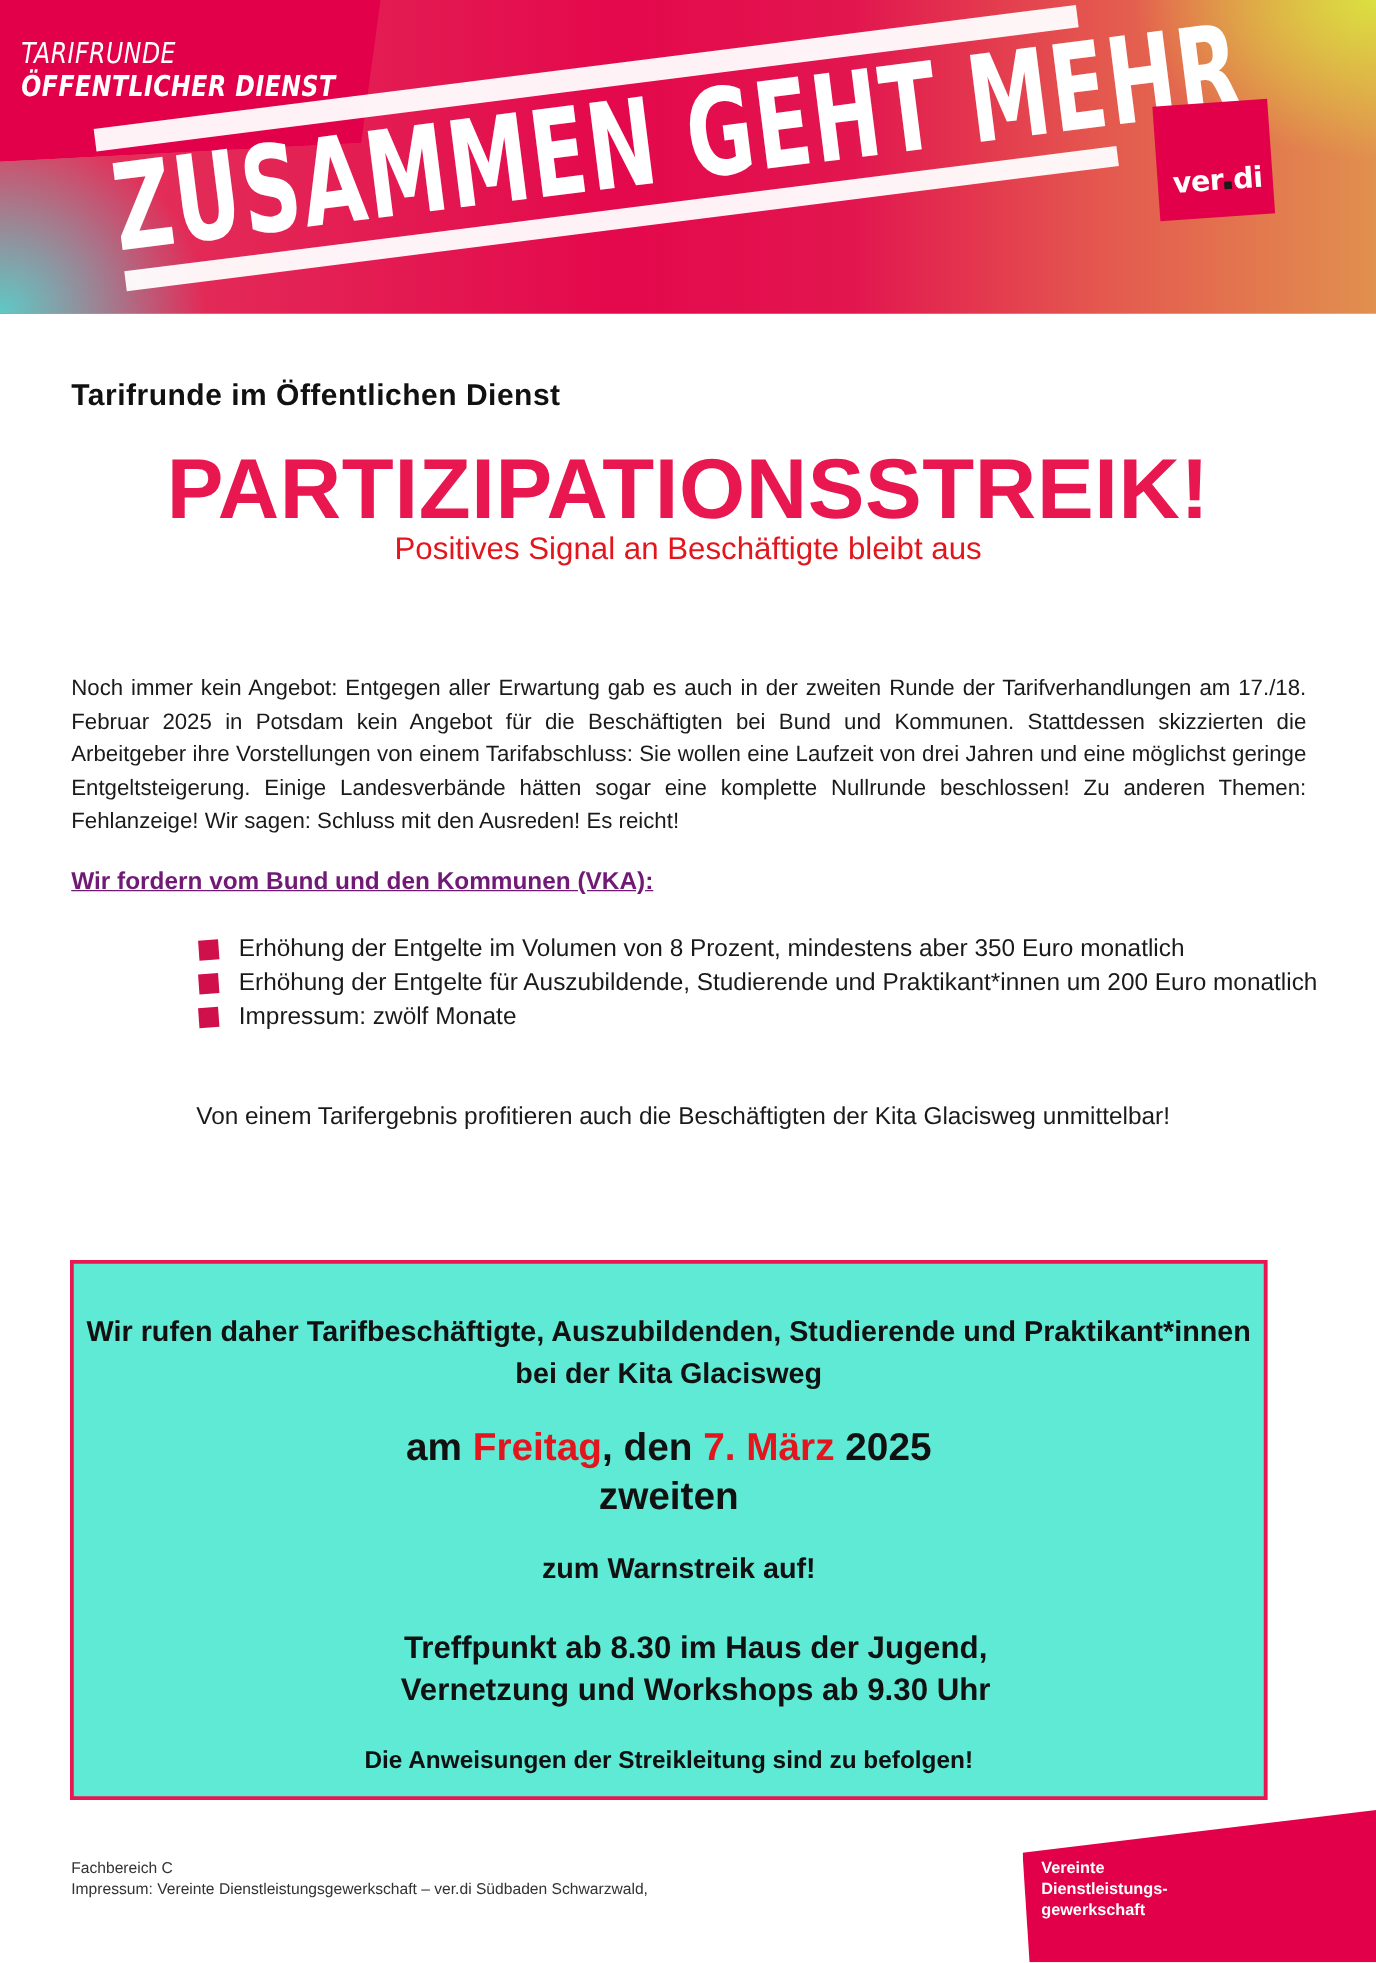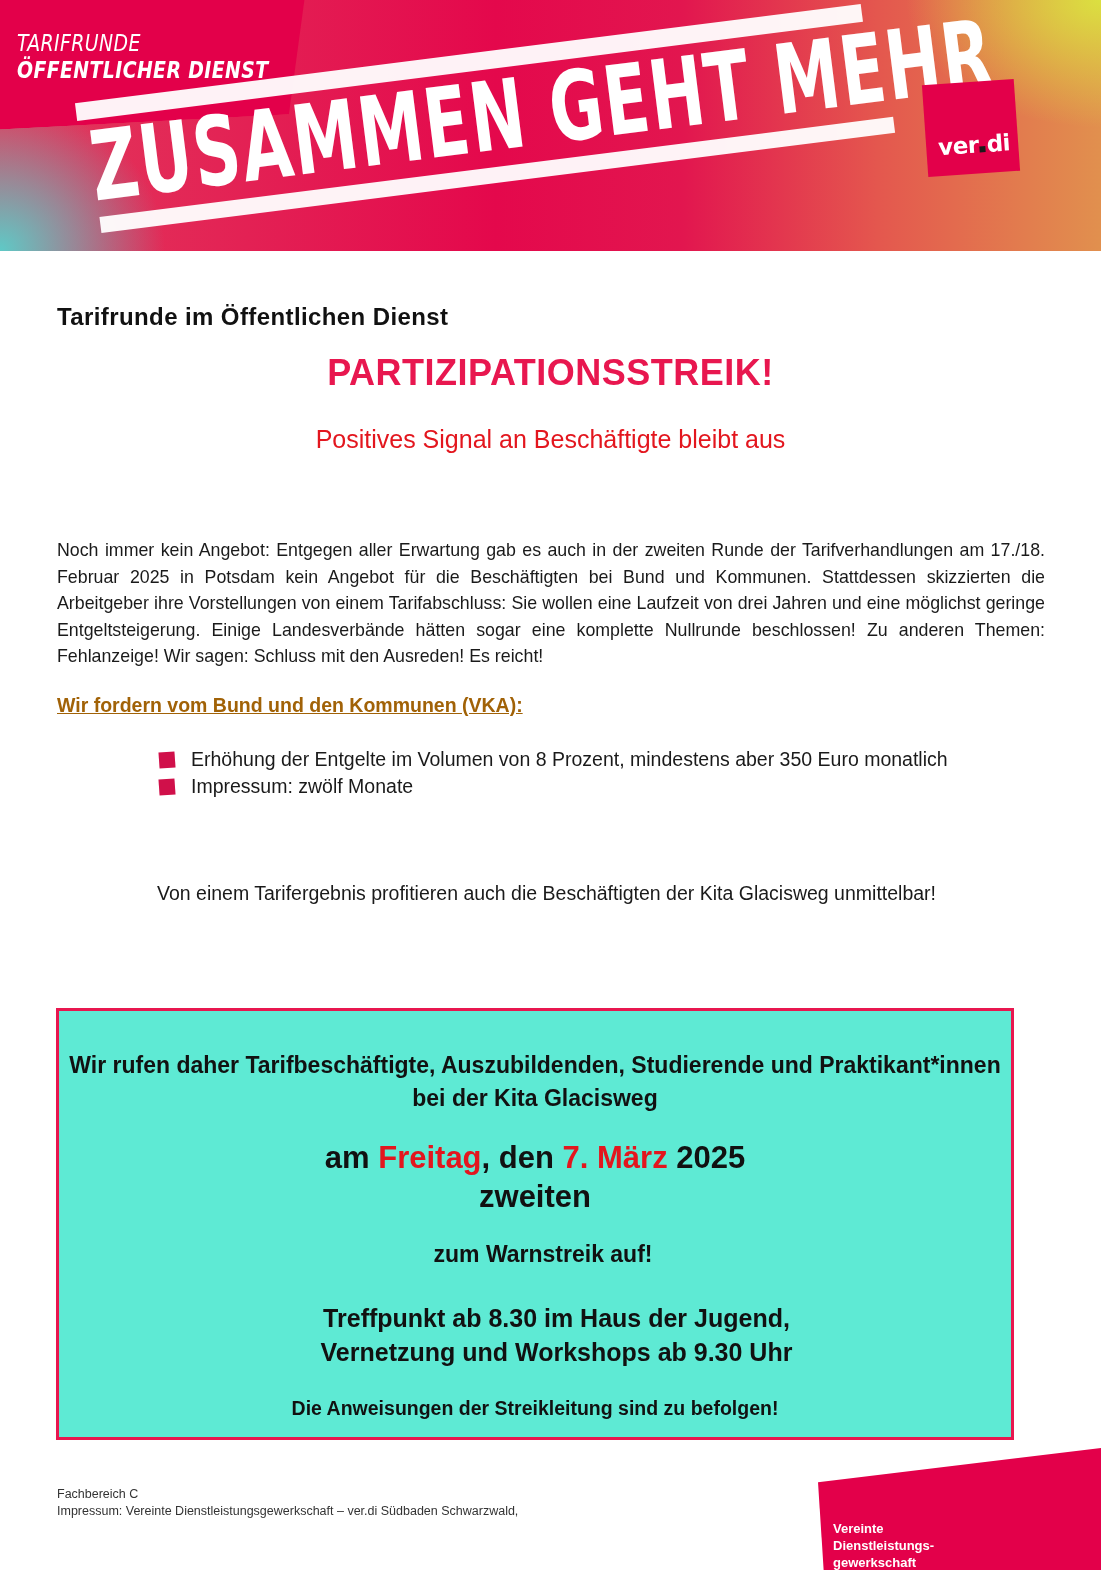--- a/index.html
+++ b/index.html
@@ -41,28 +41,28 @@
     transform: rotate(-4deg);
   }
   .verdi-logo-text {
     position: absolute; left: 12px; top: 50px; color: #fff; font-weight: bold; font-size: 23px;
     font-family: "DejaVu Sans", sans-serif; letter-spacing: -0.5px;
   }
   .verdi-dot { display: inline-block; width: 6px; height: 6px; background: #1a1a1a; margin: 0 1px 0 1px; vertical-align: baseline; }
 
   
   .kicker { position: absolute; left: 57px; top: 303px; font-size: 24px; font-weight: bold; letter-spacing: 0.4px; color: #111; }
-  .headline { position: absolute; left: 0; top: 352px; width: 1101px; text-align: center; font-size: 36px; font-weight: bold; color: #e8174f; letter-spacing: 0.5px; }
+  .headline { position: absolute; left: 0; top: 352px; width: 1101px; text-align: center; font-size: 68px; font-weight: bold; color: #e8174f; letter-spacing: 0.5px; }
   .subline { position: absolute; left: 0; top: 425px; width: 1101px; text-align: center; font-size: 25px; color: #e3161e; }
 
   .intro {
     position: absolute; left: 57px; top: 537px; width: 988px; font-size: 17.8px; line-height: 26.5px;
     text-align: justify; color: #1a1a1a;
   }
-  .demand-title { position: absolute; left: 57px; top: 694px; font-size: 19.5px; font-weight: bold; text-decoration: underline; color: #a16207; }
+  .demand-title { position: absolute; left: 57px; top: 694px; font-size: 19.5px; font-weight: bold; text-decoration: underline; color: #701a75; }
 
   .demand-list { position: absolute; left: 157px; top: 746px; width: 900px; list-style: none; }
   .demand-item { position: relative; padding-left: 34px; font-size: 19.5px; line-height: 27px; color: #1a1a1a; }
   .bullet { position: absolute; left: 2px; top: 6px; width: 16px; height: 16px; background: #d0104a; transform: rotate(-4deg); }
 
   .kita-note { position: absolute; left: 157px; top: 882px; font-size: 19.5px; color: #1a1a1a; }
 
   .callout {
     position: absolute; left: 56px; top: 1008px; width: 958px; height: 432px;
     background: #5eead4; border: 3px solid #e8174f; text-align: center; color: #111;
@@ -74,21 +74,21 @@
   .callout-call { position: absolute; left: 0; top: 230px; width: 100%; font-size: 23px; font-weight: bold; padding-left: 16px; }
   .callout-meet { position: absolute; left: 0; top: 290px; width: 100%; font-size: 25px; font-weight: bold; line-height: 34px; padding-left: 43px; }
   .callout-rule { position: absolute; left: 0; top: 386px; width: 100%; font-size: 19.5px; font-weight: bold; }
 
   .impressum { position: absolute; left: 57px; top: 1486px; width: 520px; font-size: 12.5px; line-height: 17px; color: #333; }
 
   .footer-logo {
     position: absolute; left: 818px; top: 1448px; width: 283px; height: 122px; background: #e3004a;
     clip-path: polygon(0 28%, 100% 0, 100% 100%, 2% 100%);
   }
-  .footer-logo-text { position: absolute; left: 15px; top: 37px; color: #fff; font-size: 13px; font-weight: bold; line-height: 17px; margin-top: 35px; }
+  .footer-logo-text { position: absolute; left: 15px; top: 37px; color: #fff; font-size: 13px; font-weight: bold; line-height: 17px; }
 </style>
 </head>
 <body>
 
 <div class="banner">
   <div class="banner-tab"></div>
   <div class="tab-text">
     <span class="tab-line1">TARIFRUNDE</span>
     <span class="tab-line2">ÖFFENTLICHER DIENST</span>
   </div>
@@ -112,20 +112,24 @@
 
 <div class="demand-title">Wir fordern vom Bund und den Kommunen (VKA):</div>
 
 <ul class="demand-list">
   <li class="demand-item">
     <span class="bullet"></span>
     <span>Erhöhung der Entgelte im Volumen von 8 Prozent, mindestens aber 350 Euro monatlich</span>
   </li>
   <li class="demand-item">
     <span class="bullet"></span>
+    <span>Erhöhung der Entgelte für Auszubildende, Studierende und Praktikant*innen um 200 Euro monatlich</span>
+  </li>
+  <li class="demand-item">
+    <span class="bullet"></span>
     <span>Impressum: zwölf Monate</span>
   </li>
 </ul>
 
 <div class="kita-note">Von einem Tarifergebnis profitieren auch die Beschäftigten der Kita Glacisweg unmittelbar!</div>
 
 <div class="callout">
   <div class="callout-intro">Wir rufen daher Tarifbeschäftigte, Auszubildenden, Studierende und Praktikant*innen bei der Kita Glacisweg</div>
   <div class="callout-date"><span>am </span><span class="red">Freitag</span><span>, den </span><span class="red">7.</span><span> </span><span class="red">März</span><span> 2025</span></div>
   <div class="callout-allday">zweiten</div>

